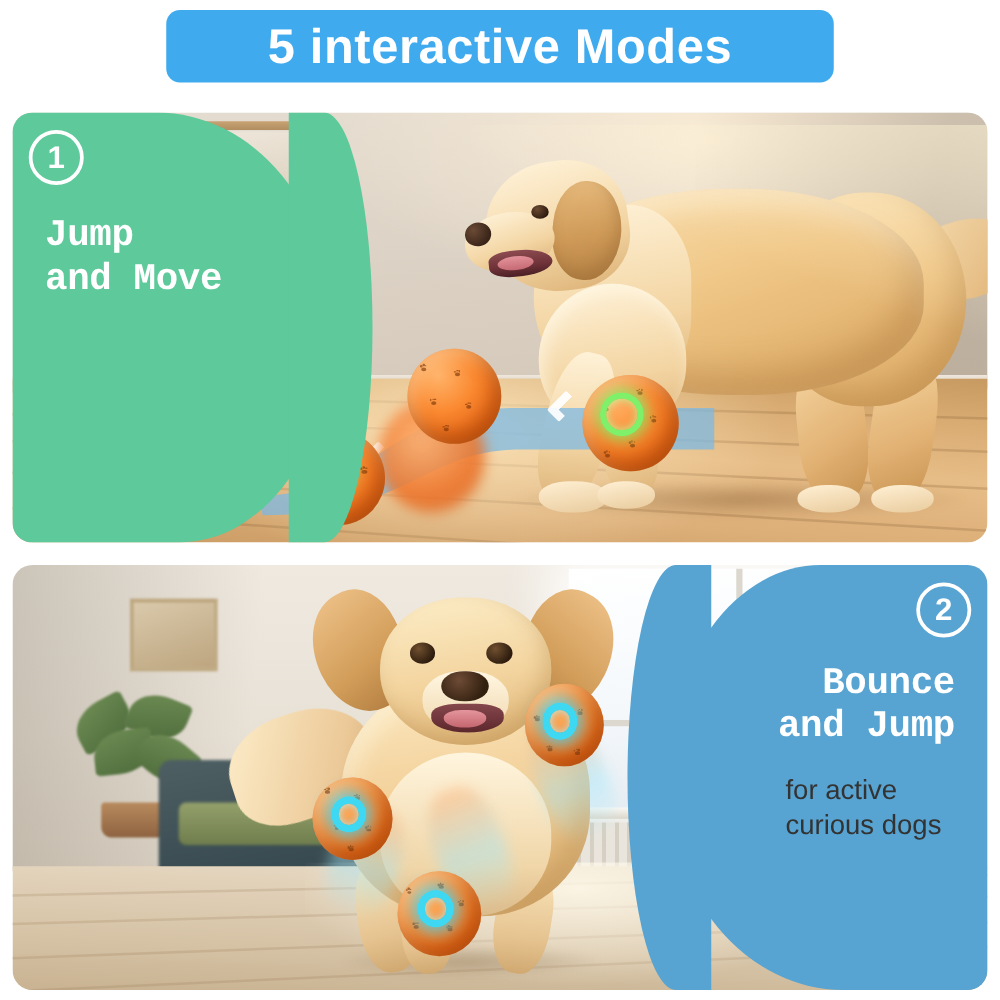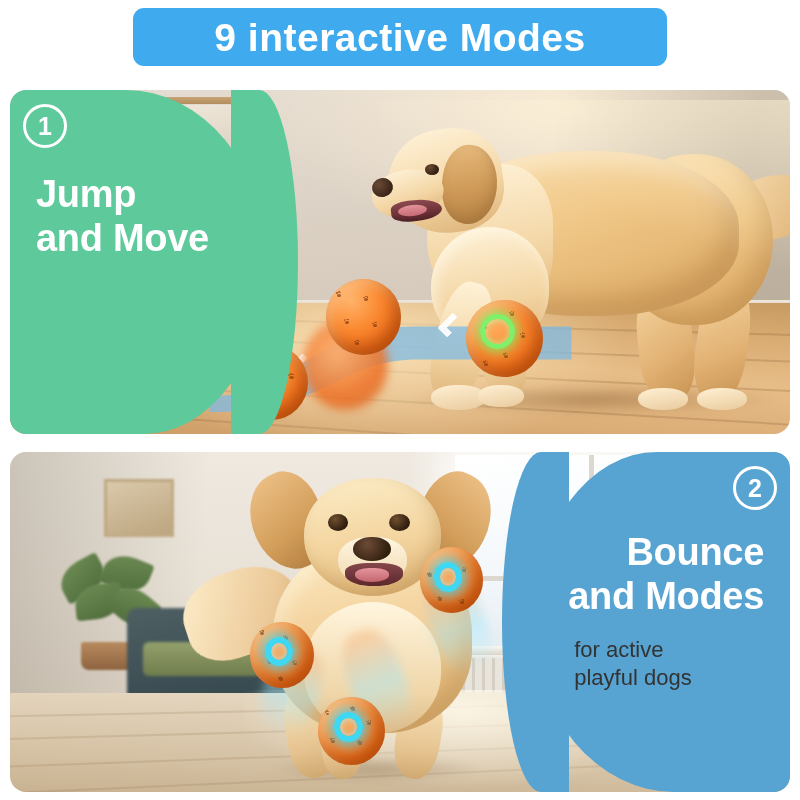--- a/index.html
+++ b/index.html
@@ -436,43 +436,44 @@
   }
   #badge-1 { left: 13px; top: 14px; }
   #badge-2 { right: 13px; top: 14px; }
 
   .text-block { position: absolute; }
   #text-1 { left: 26px; top: 82px; text-align: left; }
   #text-2 { right: 26px; top: 78px; text-align: left; }
 
   .mode-title {
     color: #ffffff;
-    font-size: 38px;
+    font-size: 30px;
     font-weight: bold;
     line-height: 1.16;
     white-space: pre-line;
     letter-spacing: -.3px;
+    font-family: Liberation Mono, monospace;
   }
   .mode-sub {
     color: #333333;
     font-size: 22px;
     line-height: 1.28;
     white-space: pre-line;
     margin-top: 18px;
   }
   #text-2 .mode-title { text-align: right; }
   #text-2 .mode-sub { text-align: left; margin-left: 6px; }
 </style>
 </head>
 <body>
 
 <div class="page">
 
   <div class="header-banner">
-    <div class="header-title">9 interactive Modes</div>
+    <div class="header-title">5 interactive Modes</div>
   </div>
 
   <div class="panel" id="panel-1">
 
     <div class="photo">
       <div class="s1-wall"></div>
       <div class="s1-wallshadow"></div>
 
       <div class="s1-shelf">
         <div class="post" style="left:0"></div>
@@ -833,19 +834,19 @@
         <div class="ring-cyan"></div>
       </div>
     </div>
 
     <div class="shape-blue"></div>
     <div class="badge" id="badge-2">
       <span>2</span>
     </div>
     <div class="text-block" id="text-2">
       <div class="mode-title">Bounce
-and Modes</div>
+and Jump</div>
       <div class="mode-sub">for active
-playful dogs</div>
+curious dogs</div>
     </div>
   </div>
 
 </div>
 
 </body></html>

